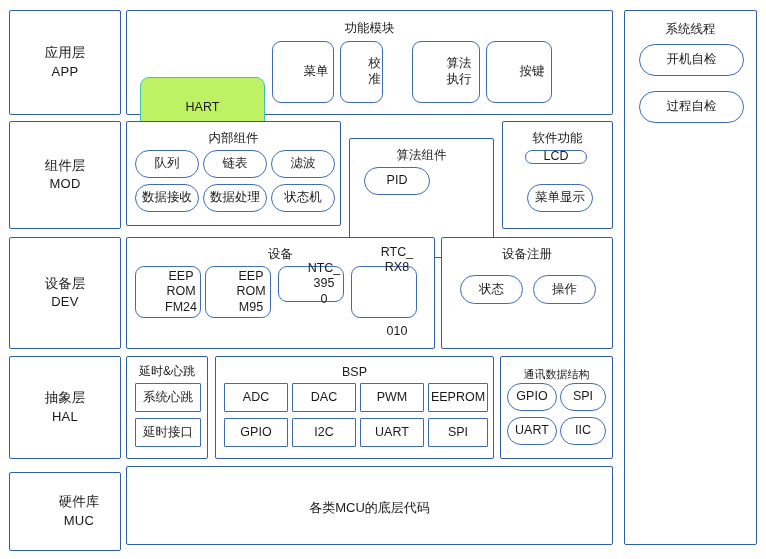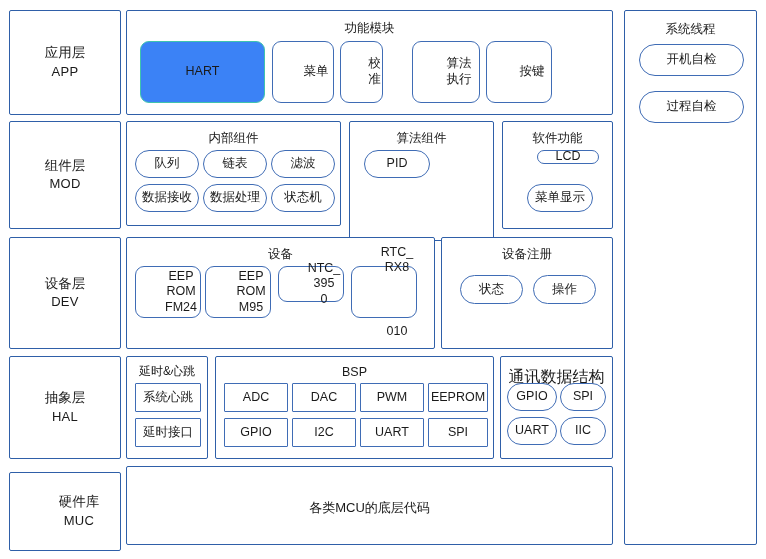--- a/index.html
+++ b/index.html
@@ -67,23 +67,24 @@
     text-align: center;
     font-size: 12.5px;
     line-height: 1.25;
     color: #1a1a1a;
     padding: 0 2px;
   }
   .node.pill   { border-radius: 999px; }
   .node.rrect  { border-radius: 9px; padding-left: 28px; }
   .node.rect   { border-radius: 1px; }
   .node.accent {
-    background: #3b82f6;
+    background: #bef264;
     border-color: #3fc3ae;
     border-radius: 9px;
+    margin-top: 36px;
   }
   .node.wrap { white-space: normal; word-break: break-all; }
 
   
   .banner-text {
     position: absolute;
     left: 0; right: 0;
     text-align: center;
     font-size: 13px;
   }
@@ -155,30 +156,30 @@
       <span>数据接收</span>
     </div>
     <div class="node pill" style="left:76px; top:62px; width:64px; height:28px;">
       <span>数据处理</span>
     </div>
     <div class="node pill" style="left:144px; top:62px; width:64px; height:28px;">
       <span>状态机</span>
     </div>
   </div>
 
-  <div class="box" style="left:349px; top:121px; width:145px; height:120px;">
+  <div class="box" style="left:349px; top:138px; width:145px; height:120px;">
     <div class="grp-title" style="top:10px;">算法组件</div>
     <div class="node pill" style="left:14px; top:28px; width:66px; height:28px;">
       <span>PID</span>
     </div>
   </div>
 
   <div class="box" style="left:502px; top:121px; width:111px; height:108px;">
     <div class="grp-title" style="top:10px;">软件功能</div>
-    <div class="node pill" style="left:34px; top:28px; width:62px; height:14px;">
+    <div class="node pill" style="left:22px; top:28px; width:62px; height:14px;">
       <span>LCD</span>
     </div>
     <div class="node pill" style="left:24px; top:62px; width:66px; height:28px;">
       <span>菜单显示</span>
     </div>
   </div>
 
   <div class="box" style="left:126px; top:237px; width:309px; height:112px;">
     <div class="grp-title" style="top:10px;">设备</div>
 
@@ -244,21 +245,21 @@
     </div>
     <div class="node rect" style="left:144px; top:61px; width:64px; height:29px;">
       <span>UART</span>
     </div>
     <div class="node rect" style="left:212px; top:61px; width:60px; height:29px;">
       <span>SPI</span>
     </div>
   </div>
 
   <div class="box" style="left:500px; top:356px; width:113px; height:103px;">
-    <div class="grp-title" style="top:12px; font-size:16px;">通讯数据结构</div>
+    <div class="grp-title" style="top:12px; font-size:11px;">通讯数据结构</div>
 
     <div class="node pill" style="left:6px; top:26px; width:50px; height:28px;">
       <span>GPIO</span>
     </div>
     <div class="node pill" style="left:59px; top:26px; width:46px; height:28px;">
       <span>SPI</span>
     </div>
     <div class="node pill" style="left:6px; top:60px; width:50px; height:28px;">
       <span>UART</span>
     </div>

